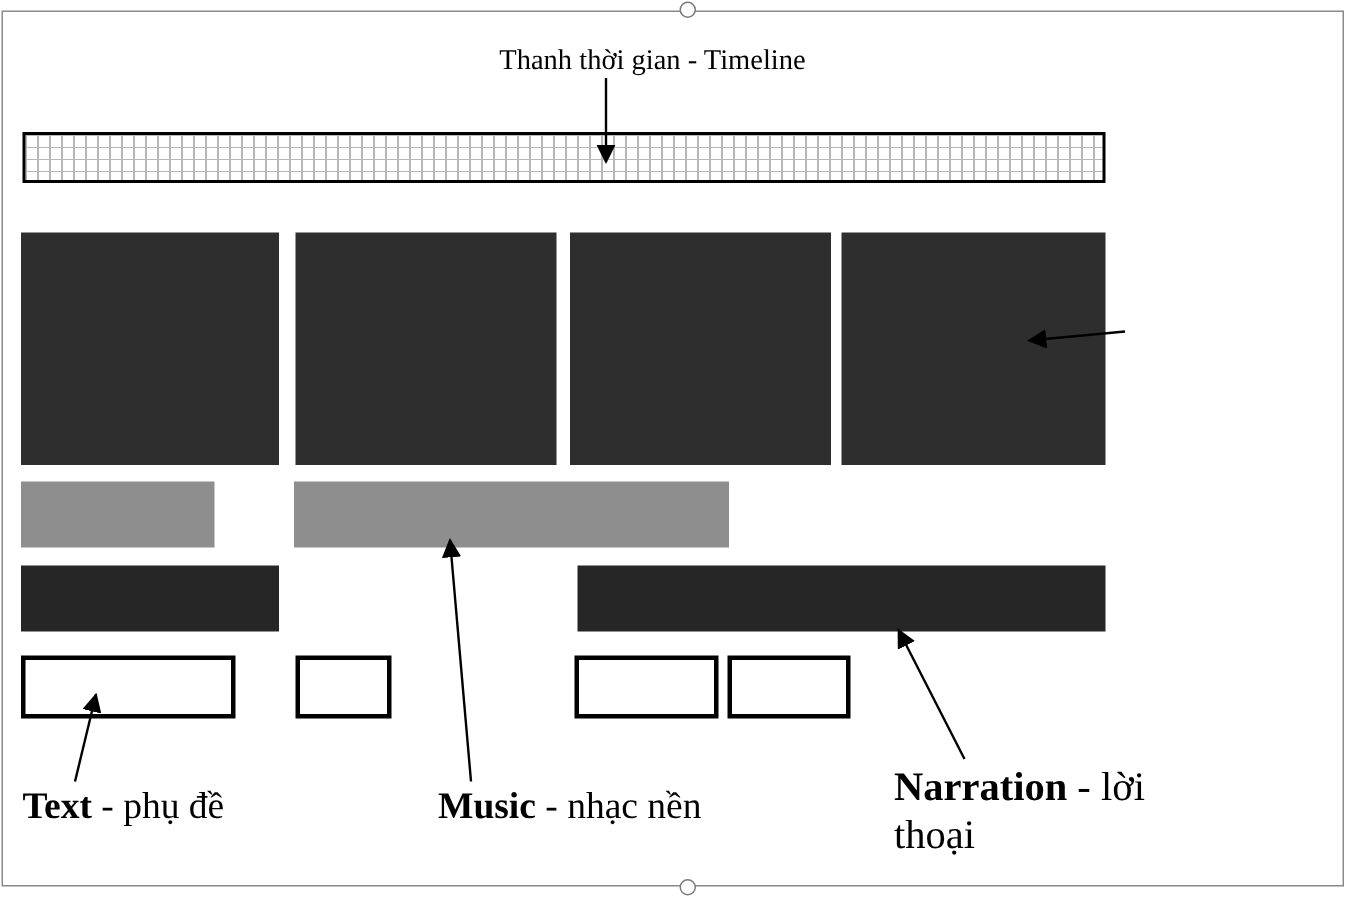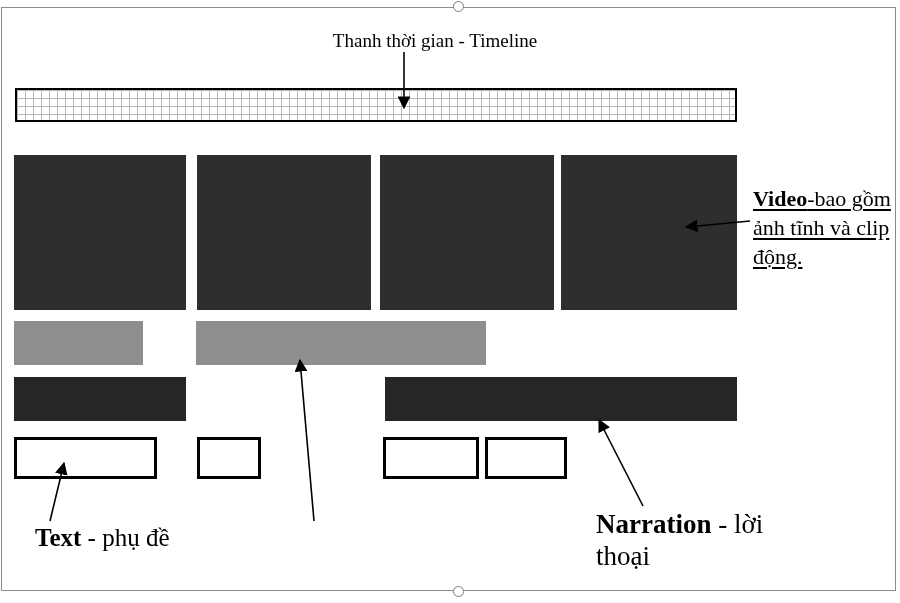--- a/index.html
+++ b/index.html
@@ -47,21 +47,21 @@
     font-size: 19px;
     margin-top: 10px;
   }
   .video-label {
     left: 753px; top: 184px; width: 146px;
     font-size: 22px;
     line-height: 1.32;
     text-decoration: underline;
     text-underline-offset: 3px;
   }
-  .text-label   { left: 15px;  top: 524px; font-size: 25px; margin-left: 20px; }
+  .text-label   { left: 15px;  top: 524px; font-size: 25px; }
   .music-label  { left: 292px; top: 524px; font-size: 25px; }
   .narration-label { left: 596px; top: 508px; width: 172px; font-size: 27px; line-height: 1.2; }
 
   
   .timeline-bar {
     position: absolute;
     left: 15px; top: 88px;
     width: 722px; height: 34px;
     box-sizing: border-box;
     border: 2px solid #000000;
@@ -129,28 +129,28 @@
   <div class="clip music-clip music-2"></div>
 
   <div class="clip narration-clip narration-1"></div>
   <div class="clip narration-clip narration-2"></div>
 
   <div class="clip text-clip text-1"></div>
   <div class="clip text-clip text-2"></div>
   <div class="clip text-clip text-3"></div>
   <div class="clip text-clip text-4"></div>
 
-  <div class="label video-label">
-    <b>Video</b><span>-bao gồm ảnh tĩnh và clip động.</span>
-  </div>
 
   <div class="label text-label">
     <b>Text</b><span> - phụ đề</span>
   </div>
 
+  <div class="label music-label">
+    <b>Music</b><span> - nhạc nền</span>
+  </div>
 
   <div class="label narration-label">
     <b>Narration</b><span> - lời thoại</span>
   </div>
 
   <svg class="arrows" viewBox="0 0 900 603" xmlns="http://www.w3.org/2000/svg">
     <defs>
       <marker id="arrowhead" viewBox="0 0 10 10" refX="9" refY="5" markerWidth="8" markerHeight="8" orient="auto">
         <path d="M0,0 L10,5 L0,10 z" fill="#000000"></path>
       </marker>

